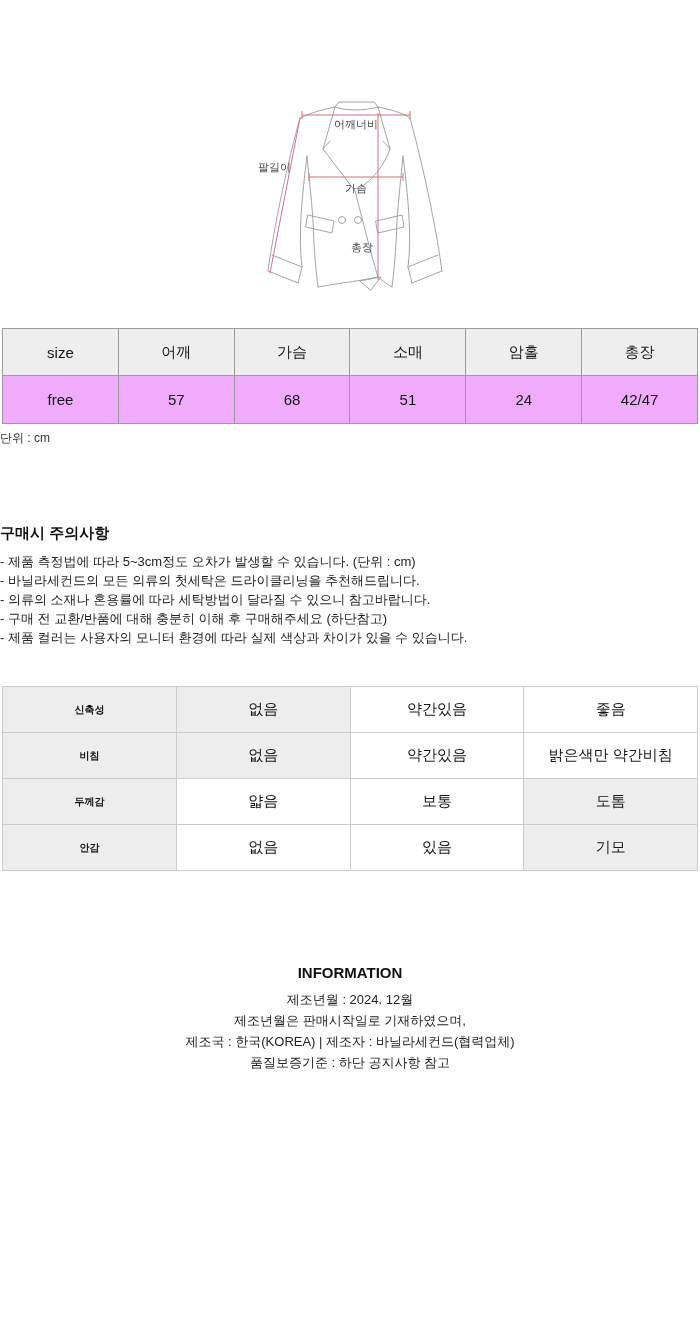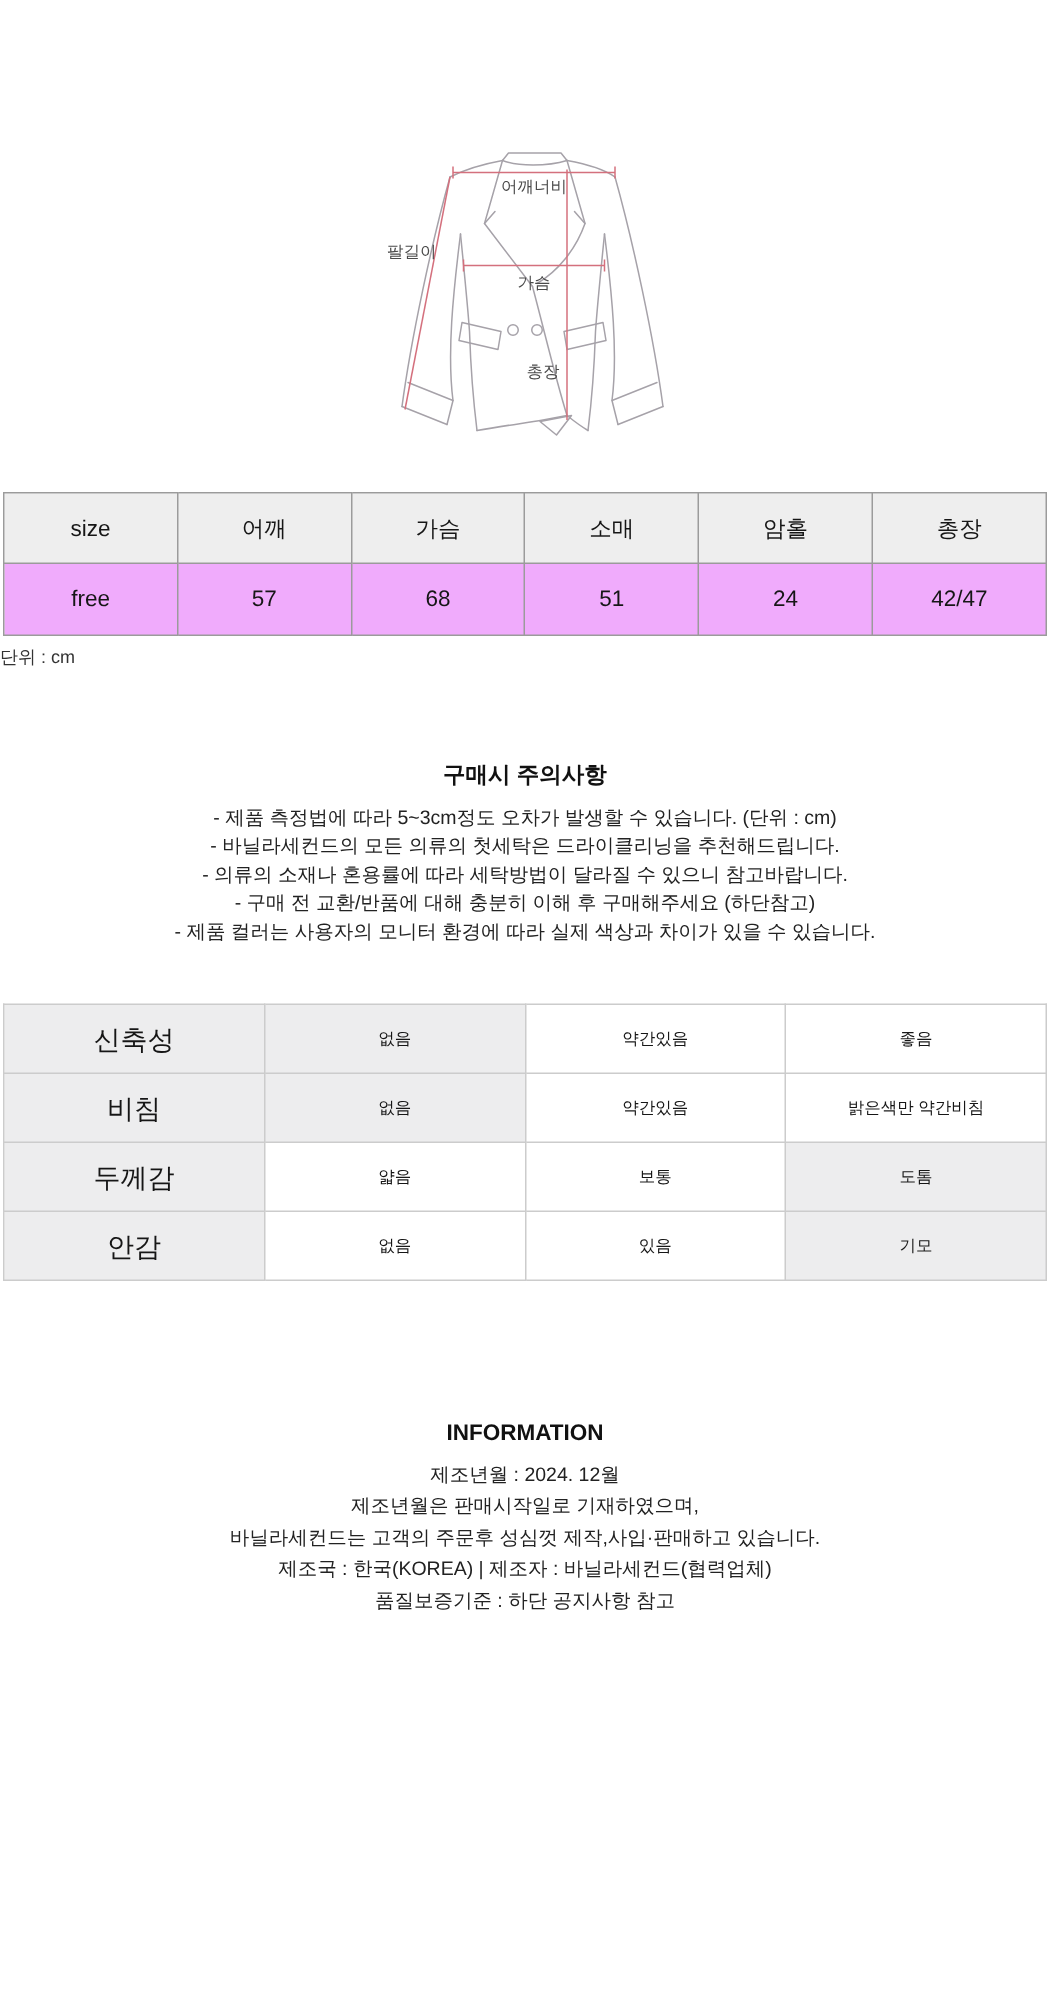--- a/index.html
+++ b/index.html
@@ -26,34 +26,34 @@
     font-size:15px; font-weight:400; color:#161616;
   }
   table.size-table thead th { background:#eeeeee; height:47px; }
   table.size-table tbody td { background:#f0abfc; height:48px; }
 
   .unit-note {
     margin-top:6px; padding-right:16px;
     text-align:left; font-size:12px; color:#333333;
   }
 
-  .notice { margin-top:60px; text-align:center; }
+  .notice { margin-top:77px; text-align:left; }
   .notice h2 { margin:0 0 9px; font-size:15px; font-weight:700; color:#111111; }
   .notice p { margin:0; font-size:13px; line-height:19px; color:#222222; }
 
   table.fabric-table {
     width:696px; margin:39px auto 0;
     border-collapse:collapse; table-layout:fixed;
   }
   table.fabric-table th, table.fabric-table td {
     border:1px solid #cccccc; text-align:center; height:46px;
     background:#ffffff; color:#161616;
   }
-  table.fabric-table th { background:#ededee; font-size:18px; font-weight:400;margin-top:44px; }
-  table.fabric-table td { font-size:11px; font-weight:400; }
+  table.fabric-table th { background:#ededee; font-size:10px; font-weight:700;margin-top:44px; }
+  table.fabric-table td { font-size:15px; font-weight:400; }
   table.fabric-table td.selected { background:#ededee; }
 
   .info { margin-top:93px; text-align:center; }
   .info h2 { margin:0 0 8px; font-size:15px; font-weight:700; color:#111111; }
   .info p { margin:0; font-size:13px; line-height:21px; color:#222222; }
 
   .svg-label { font-family:"Liberation Sans","DejaVu Sans",sans-serif; font-size:11px; fill:#4a4a4a; }
 </style>
 </head>
 <body>
@@ -180,18 +180,17 @@
         <td class="fabric-cell">있음</td>
         <td class="fabric-cell selected">기모</td>
       </tr>
     </tbody>
   </table>
 
   <section class="info">
     <h2>INFORMATION</h2>
     <p>제조년월 : 2024. 12월</p>
     <p>제조년월은 판매시작일로 기재하였으며,</p>
-    <p>바닐라세컨드는 고객의 주문후 성심껏 제작,사입·판매하고 있습니다.</p>
     <p>제조국 : 한국(KOREA) | 제조자 : 바닐라세컨드(협력업체)</p>
     <p>품질보증기준 : 하단 공지사항 참고</p>
   </section>
 
 </div>
 
 </body></html>

